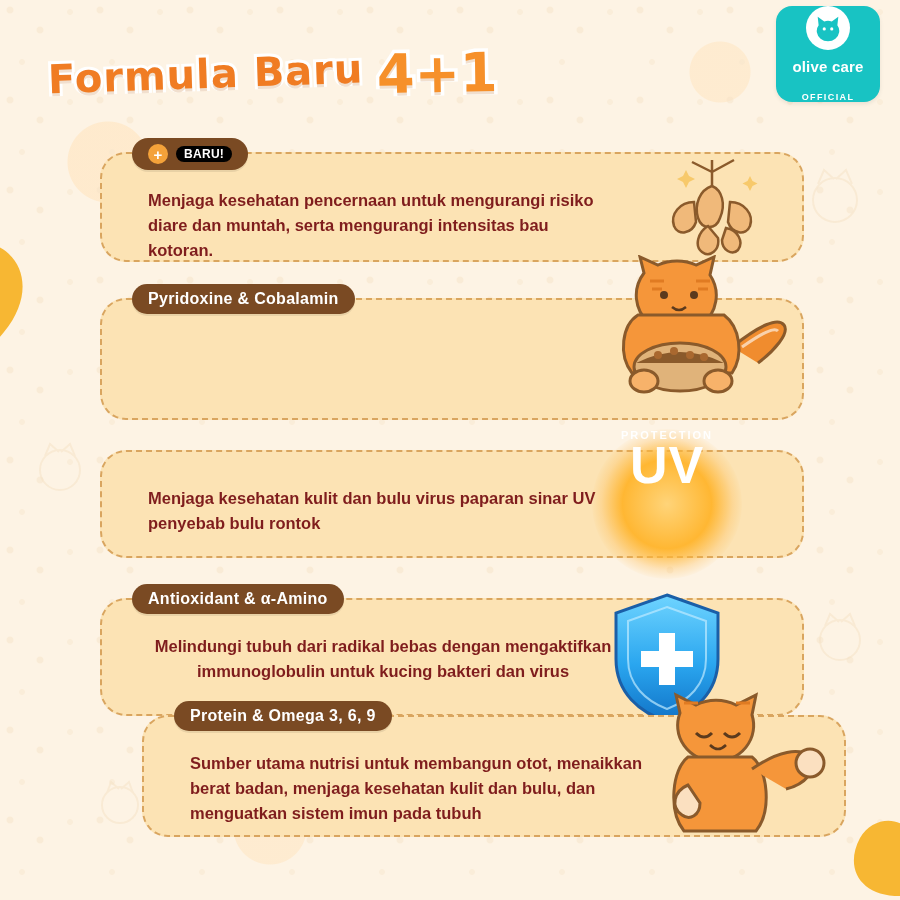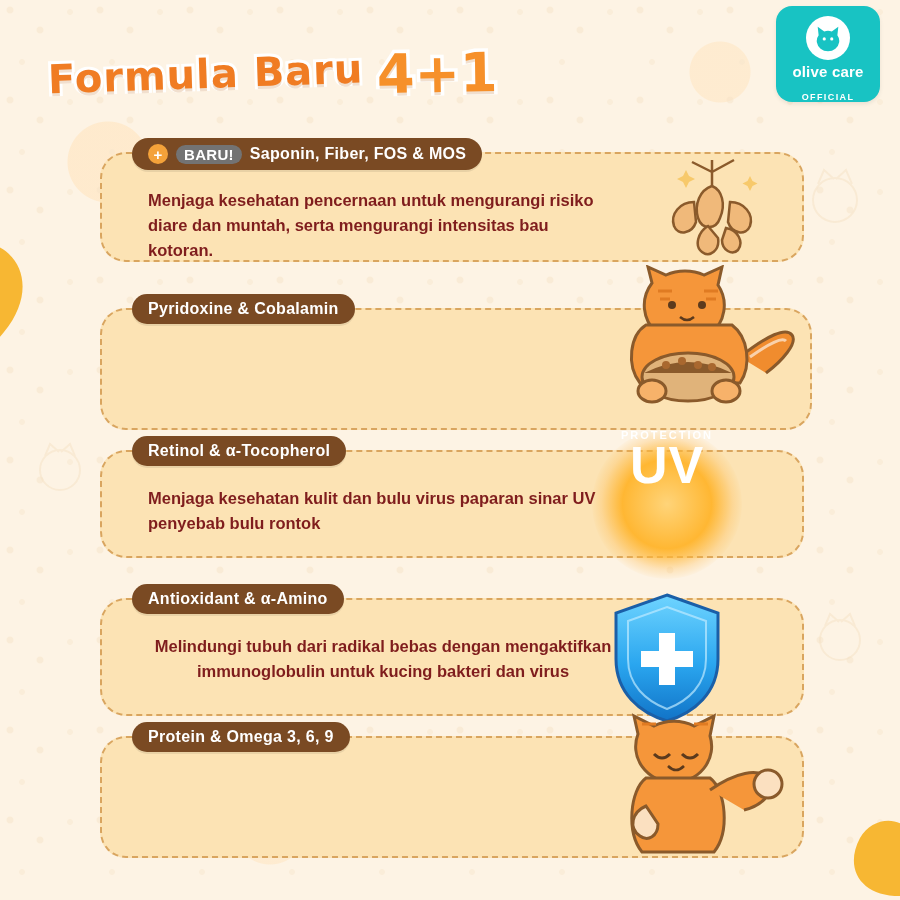--- a/index.html
+++ b/index.html
@@ -38,21 +38,21 @@
     position:absolute;pointer-events:none;
   }
   .blob-left{left:-18px;top:236px;}
   .blob-right{right:-10px;bottom:-6px;}
 
   
   .logo{
     position:absolute;right:20px;top:6px;width:104px;height:96px;
     background:#18c3c3;border-radius:16px;
     box-shadow:0 2px 4px rgba(0,0,0,.08);
-    display:flex;flex-direction:column;align-items:center;justify-content:flex-end;
+    display:flex;flex-direction:column;align-items:center;justify-content:space-between;
     color:#fff;
   }
   .logo-circle{
     width:44px;height:44px;border-radius:50%;background:#fff;
     display:flex;align-items:center;justify-content:center;margin-bottom:4px;
   }
   .logo-name{font-size:15px;font-weight:bold;letter-spacing:.2px;line-height:1;}
   .logo-sub{font-size:9px;letter-spacing:1.4px;margin-top:13px;font-weight:bold;}
 
   
@@ -98,22 +98,22 @@
     background:#7a4a23;
     color:#fff;border-radius:16px;
     padding:6px 16px;
     font-size:16px;font-weight:bold;
     letter-spacing:.3px;
     display:flex;align-items:center;gap:8px;
     box-shadow:0 2px 0 rgba(0,0,0,.08);
     white-space:nowrap;
   }
   .chip .new-tag{
-    background:#737373;color:#fff;border-radius:10px;
-    padding:1px 8px;font-size:15px;font-weight:bold;
+    background:#000000;color:#fff;border-radius:10px;
+    padding:1px 8px;font-size:12px;font-weight:bold;
   }
   .plus-badge{
     width:20px;height:20px;border-radius:50%;
     background:#f4a23a;display:inline-flex;align-items:center;justify-content:center;
     color:#fff;font-size:15px;font-weight:bold;line-height:1;
   }
 
   .art{
     position:absolute;right:10px;top:50%;transform:translateY(-50%);
     pointer-events:none;
@@ -170,40 +170,39 @@
 
   <div class="title-wrap">
     <div class="title-main">Formula Baru</div>
     <div class="title-num">4+1</div>
   </div>
 
   <div class="card" style="top:152px;height:106px;">
     <div class="chip">
       <span class="plus-badge">+</span>
       <span class="new-tag">BARU!</span>
-      <span>Saponin, Fiber, FOS &amp; MOS</span>
     </div>
     <div class="card-body">Menjaga kesehatan pencernaan untuk mengurangi risiko diare dan muntah, serta mengurangi intensitas bau kotoran.</div>
     <svg class="art" width="150" height="110" viewBox="0 0 150 110">
       <g stroke="#8a5a2b" stroke-width="2.5" fill="#f0b97a">
         <path d="M70 8 L70 36 M70 20 L50 10 M70 20 L92 8"></path>
         <path d="M70 34 C58 38 52 52 56 66 C60 78 74 78 78 66 C84 52 80 38 70 34 Z"></path>
         <path d="M52 50 C38 50 28 62 32 74 C36 84 50 82 54 70 Z"></path>
         <path d="M88 50 C102 50 112 62 108 74 C104 84 90 82 86 70 Z"></path>
         <path d="M66 74 C56 80 52 94 60 100 C68 106 78 98 76 86 Z"></path>
         <path d="M84 76 C96 78 102 90 96 98 C90 104 80 98 80 88 Z"></path>
       </g>
       <g fill="#f7c96b">
         <path d="M44 18 l3 6 l6 3 l-6 3 l-3 6 l-3 -6 l-6 -3 l6 -3 Z"></path>
         <path d="M108 24 l2.5 5 l5 2.5 l-5 2.5 l-2.5 5 l-2.5 -5 l-5 -2.5 l5 -2.5 Z"></path>
       </g>
     </svg>
   </div>
 
-  <div class="card" style="top:308px;height:118px;padding-left:8px;">
+  <div class="card" style="top:298px;height:118px;">
     <div class="chip">
       <span>Pyridoxine &amp; Cobalamin</span>
     </div>
     <svg class="art" style="top:34%;" width="200" height="170" viewBox="0 0 200 170">
       <g>
         <path d="M140 92 C168 70 186 62 192 70 C198 78 182 96 166 108" fill="#f08c2e" stroke="#8a5a2b" stroke-width="3"></path>
         <path d="M150 92 C170 78 182 72 186 76" stroke="#fff" stroke-width="3" fill="none" opacity=".6"></path>
         <path d="M52 18 L48 2 L66 10 A38 30 0 0 1 104 10 L122 2 L118 20 A40 38 0 1 1 52 18 Z" fill="#f5963a" stroke="#8a5a2b" stroke-width="3"></path>
         <circle cx="72" cy="40" r="4" fill="#5b3a1d"></circle>
           <circle cx="102" cy="40" r="4" fill="#5b3a1d"></circle>
@@ -218,23 +217,20 @@
             <circle cx="98" cy="100" r="4"></circle>
             <circle cx="112" cy="102" r="4"></circle>
           </g>
         <ellipse cx="52" cy="126" rx="14" ry="11" fill="#f7b26a" stroke="#8a5a2b" stroke-width="3"></ellipse>
         <ellipse cx="126" cy="126" rx="14" ry="11" fill="#f7b26a" stroke="#8a5a2b" stroke-width="3"></ellipse>
       </g>
     </svg>
   </div>
 
   <div class="card" style="top:450px;height:104px;">
-    <div class="chip">
-      <span>Retinol &amp; α-Tocopherol</span>
-    </div>
     <div class="card-body">Menjaga kesehatan kulit dan bulu virus paparan sinar UV penyebab bulu rontok</div>
     <div class="uv-glow">
       <div class="uv-protect">PROTECTION</div>
       <div class="uv-text">UV</div>
     </div>
   </div>
 
   <div class="card" style="top:598px;height:114px;text-align:center;">
     <div class="chip">
       <span>Antioxidant &amp; α-Amino</span>
@@ -247,24 +243,25 @@
             <stop offset="55%" stop-color="#2aa6ef"></stop>
             <stop offset="100%" stop-color="#1173c7"></stop>
         </linearGradient>
       </defs>
       <path d="M65 8 L116 26 V72 C116 106 92 126 65 134 C38 126 14 106 14 72 V26 Z" fill="url(#sh)" stroke="#1a5fa8" stroke-width="3"></path>
       <path d="M65 20 L104 34 V72 C104 98 86 114 65 122 C44 114 26 98 26 72 V34 Z" fill="none" stroke="#bdeaff" stroke-width="2" opacity=".7"></path>
       <path d="M57 46 h16 v18 h18 v16 h-18 v18 h-16 v-18 h-18 v-16 h18 Z" fill="#fff"></path>
     </svg>
   </div>
 
-  <div class="card" style="top:736px;height:118px;">
+  <div class="card" style="top:715px;height:118px;margin-left:42px;">
     <div class="chip">
       <span>Protein &amp; Omega 3, 6, 9</span>
     </div>
+    <div class="card-body">Sumber utama nutrisi untuk membangun otot, menaikkan berat badan, menjaga kesehatan kulit dan bulu, dan menguatkan sistem imun pada tubuh</div>
     <svg class="art" style="top:46%;" width="190" height="160" viewBox="0 0 190 160">
       <g>
         <path d="M36 22 L32 4 L52 14 A36 28 0 0 1 92 14 L112 4 L108 24 A38 36 0 1 1 36 22 Z" fill="#f5963a" stroke="#8a5a2b" stroke-width="3"></path>
         <path d="M40 12 h14 M92 12 h14" stroke="#e07b22" stroke-width="3"></path>
         <path d="M52 42 q8 8 16 0" stroke="#5b3a1d" stroke-width="3" fill="none"></path>
         <path d="M80 42 q8 8 16 0" stroke="#5b3a1d" stroke-width="3" fill="none"></path>
         <path d="M66 54 q8 8 16 0" stroke="#5b3a1d" stroke-width="2.5" fill="none"></path>
         <path d="M44 66 C28 78 24 120 40 140 L112 140 C128 120 124 78 108 66 Z" fill="#f5963a" stroke="#8a5a2b" stroke-width="3"></path>
         <path d="M108 78 C134 60 156 56 166 66 C176 78 160 94 142 98" fill="#f5963a" stroke="#8a5a2b" stroke-width="3"></path>
         <circle cx="166" cy="72" r="14" fill="#fbe0c0" stroke="#8a5a2b" stroke-width="3"></circle>

